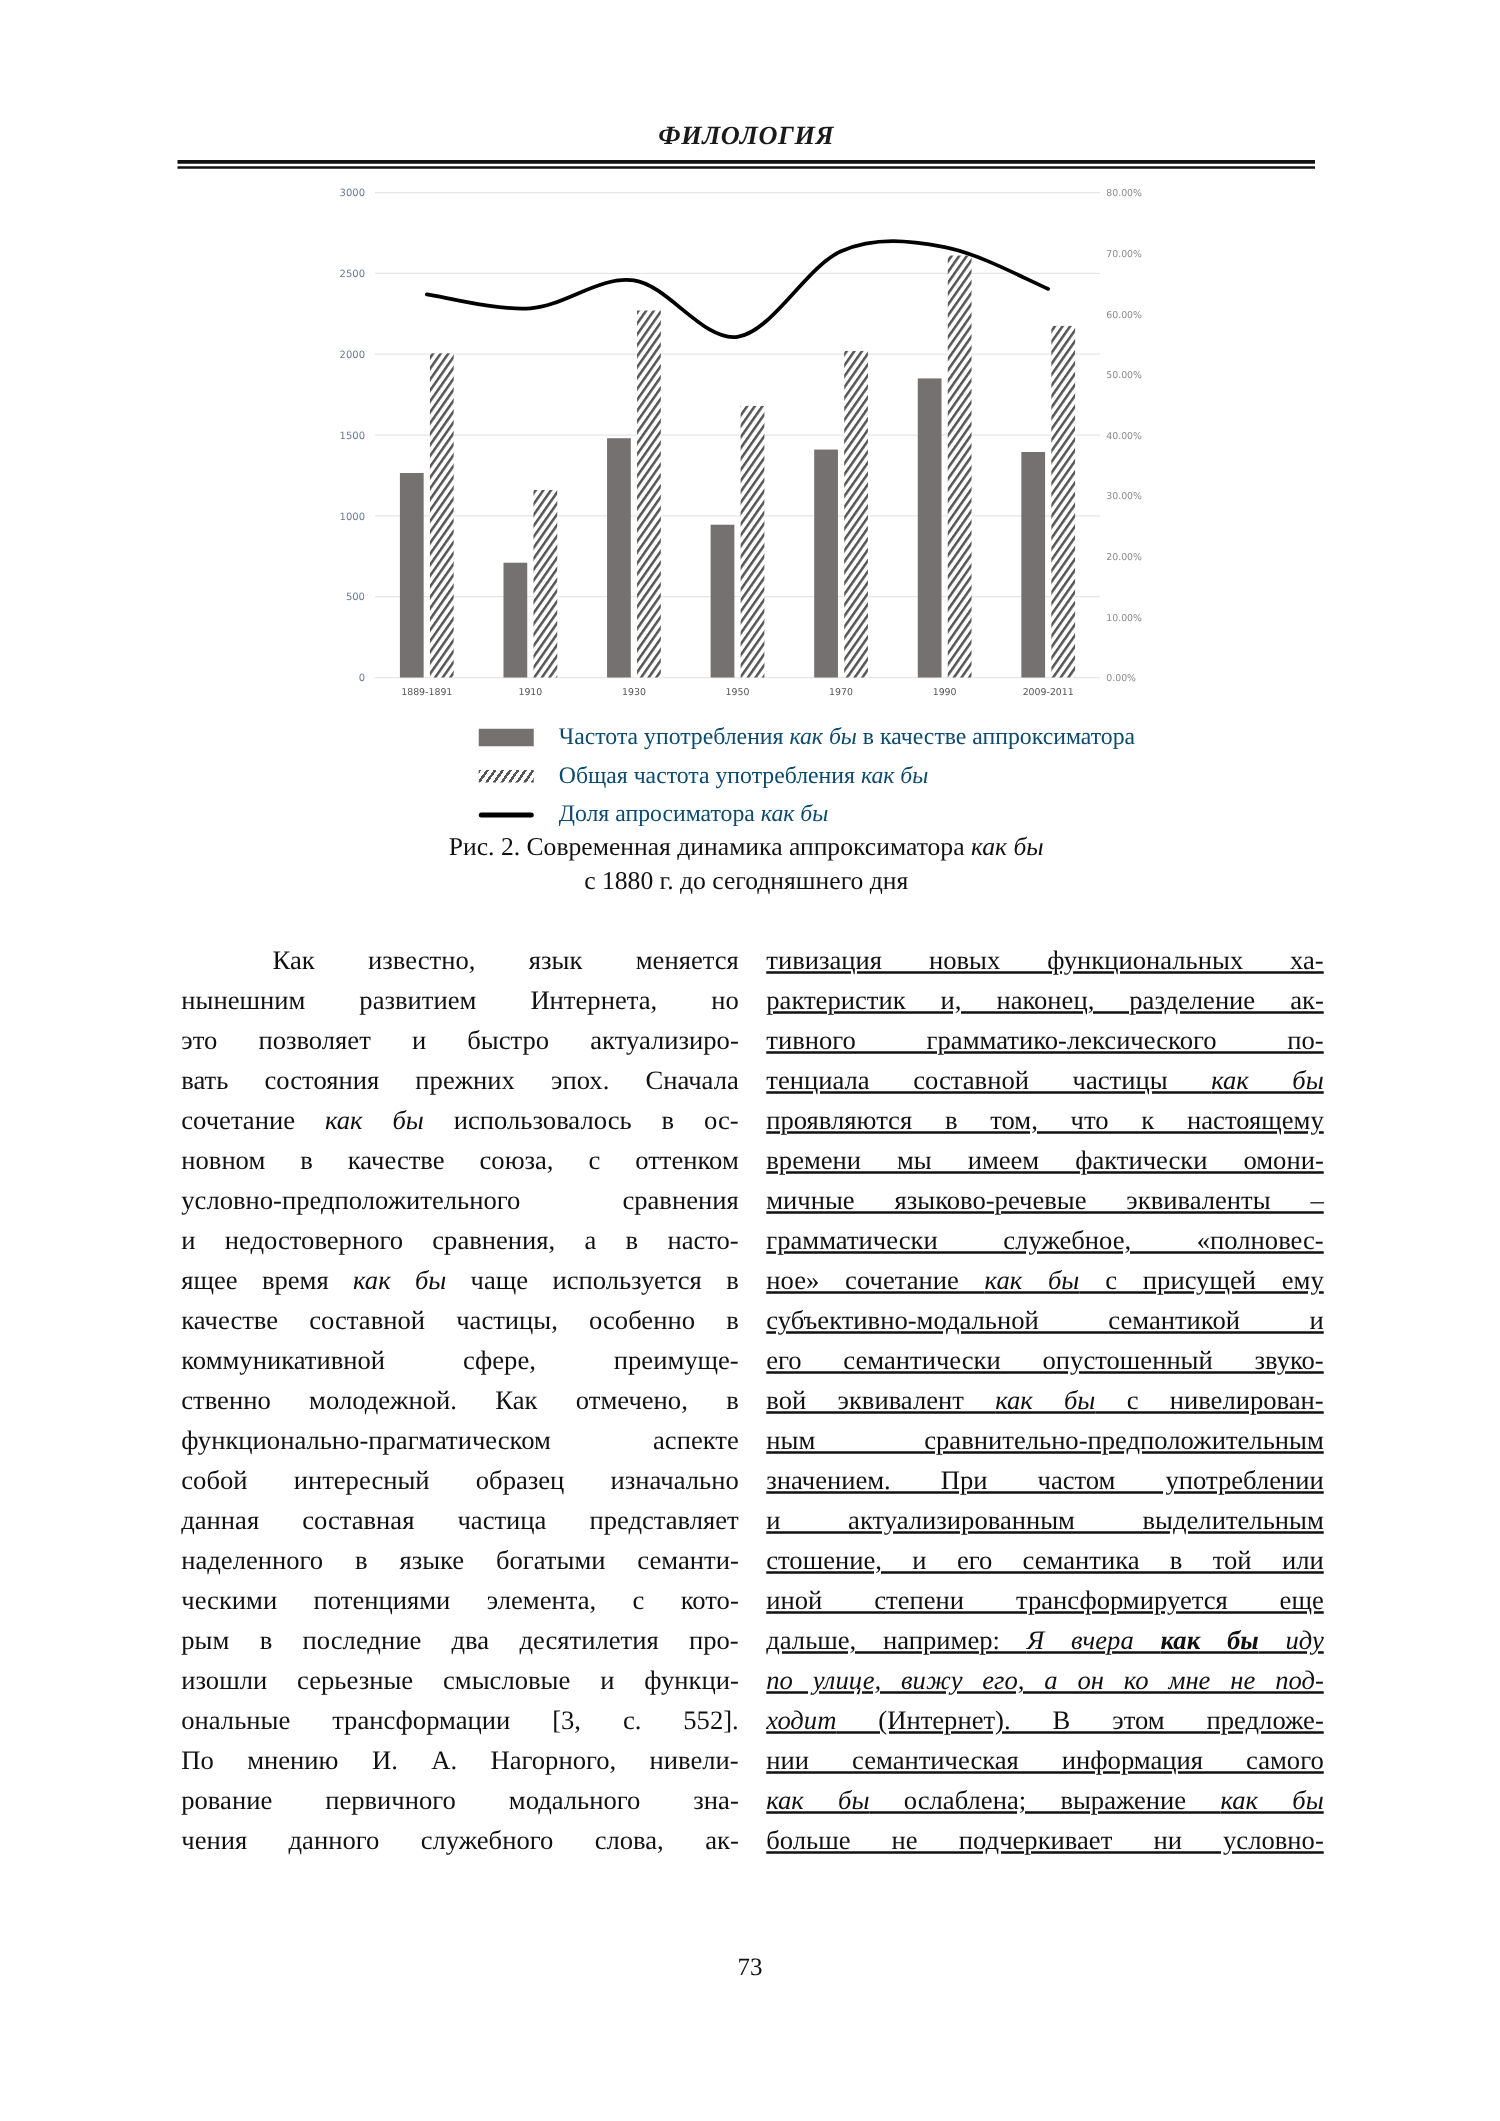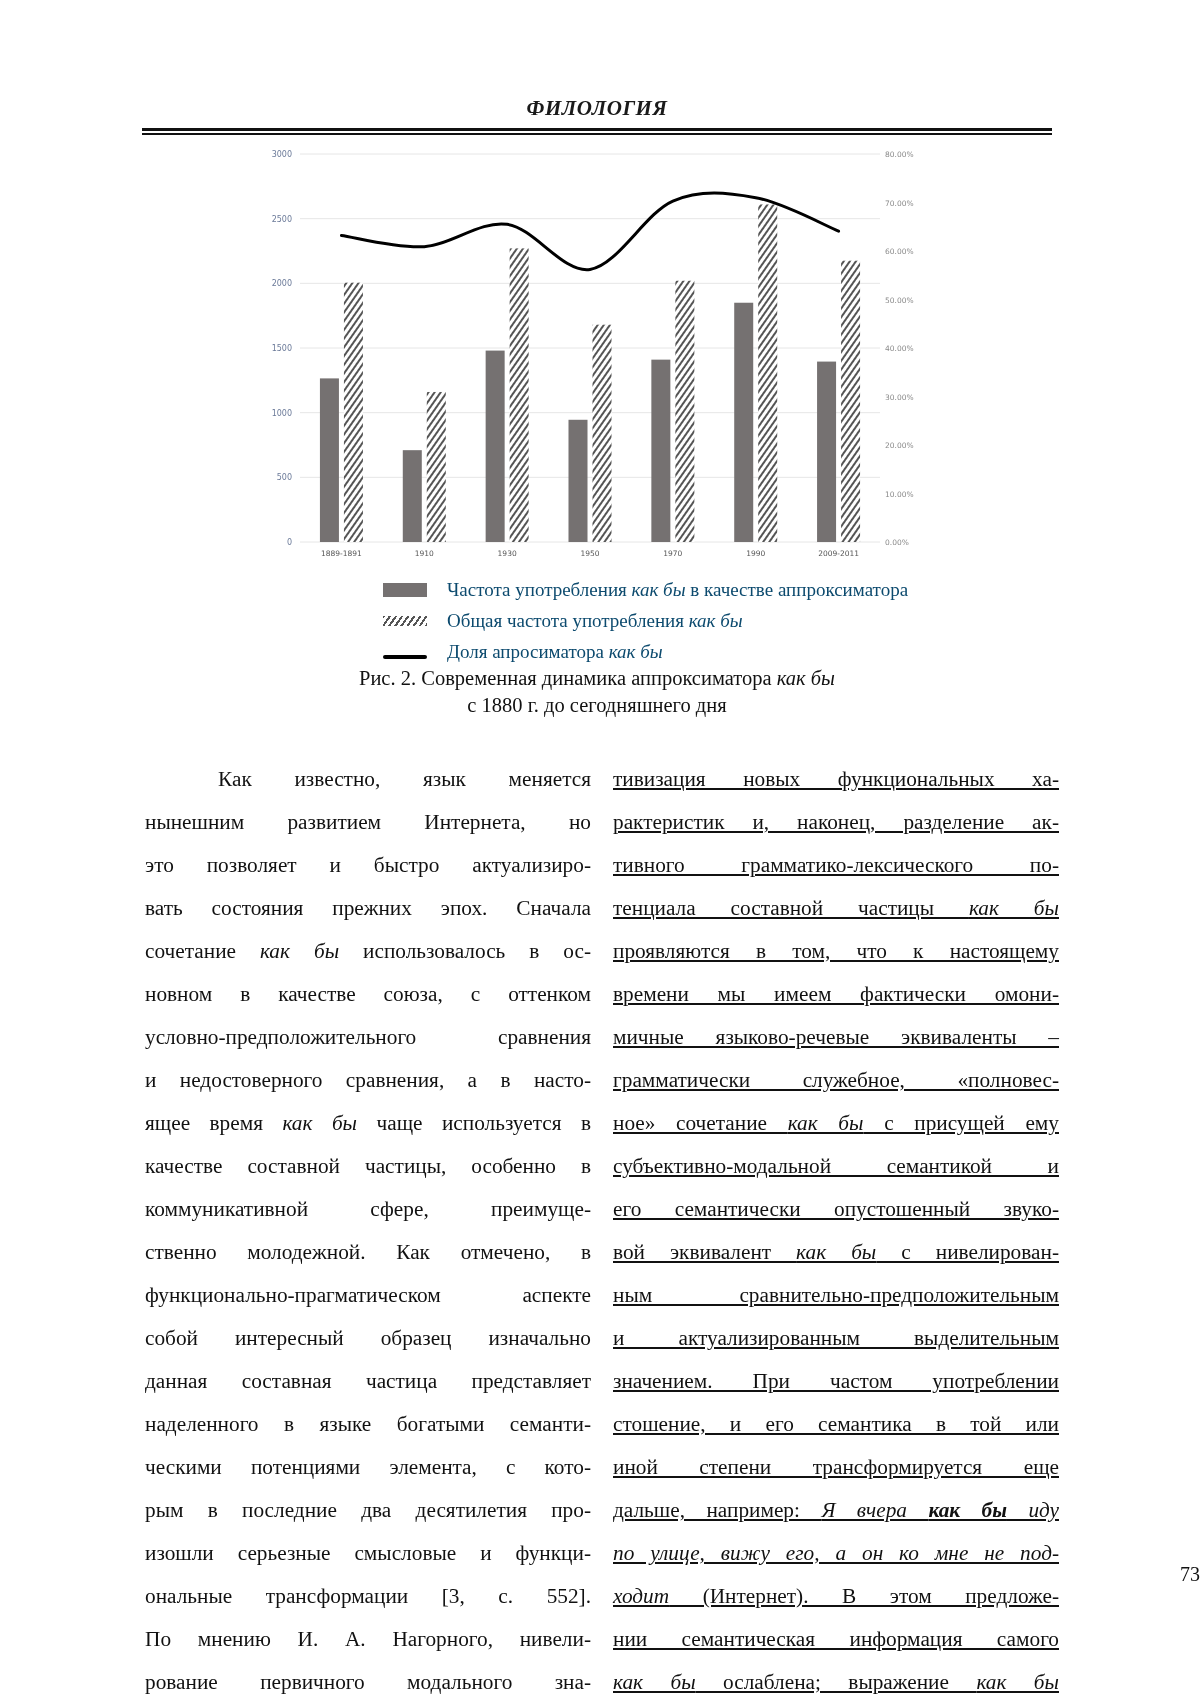--- a/index.html
+++ b/index.html
@@ -25,26 +25,26 @@
   .legend em { font-style: italic; }
 
   .caption { position: absolute; left: 142px; width: 910px; top: 665px; text-align: center;
              font-size: 20.5px; line-height: 27px; color: #111; font-family: Liberation Serif, serif; }
   .caption em { font-style: italic; }
 
   .col { position: absolute; top: 752px; width: 446px; font-size: 21.3px; line-height: 32px;
          text-align: justify; color: #111; }
   .col.left { left: 145px; }
   .col.right { left: 613px; text-decoration: underline; }
-  .line { display: block; height: 32px; white-space: nowrap; text-align-last: justify; text-align: justify; margin-top: 11px; }
+  .line { display: block; height: 32px; white-space: nowrap; text-align-last: justify; text-align: justify; }
   .line.indent { padding-left: 73px; }
   .line em { font-style: italic; }
   .line b { font-weight: bold; font-style: italic; }
 
-  .page-number { position: absolute; left: 0; width: 1200px; top: 1563px; text-align: right;
+  .page-number { position: absolute; left: 0; width: 1200px; top: 1563px; text-align: center;
                  font-size: 20px; color: #111; }
 </style>
 </head>
 <body>
 
 <div class="running-head">ФИЛОЛОГИЯ</div>
 <div class="rule r1"></div>
 <div class="rule r2"></div>
 
 <div class="chart">
@@ -163,22 +163,22 @@
     <span class="line"><span>тенциала составной частицы </span><em>как бы</em></span>
     <span class="line"><span>проявляются в том, что к настоящему</span></span>
     <span class="line"><span>времени мы имеем фактически омони-</span></span>
     <span class="line"><span>мичные языково-речевые эквиваленты –</span></span>
     <span class="line"><span>грамматически служебное, «полновес-</span></span>
     <span class="line"><span>ное» сочетание </span><em>как бы</em><span> с присущей ему</span></span>
     <span class="line"><span>субъективно-модальной семантикой и</span></span>
     <span class="line"><span>его семантически опустошенный звуко-</span></span>
     <span class="line"><span>вой эквивалент </span><em>как бы</em><span> с нивелирован-</span></span>
     <span class="line"><span>ным сравнительно-предположительным</span></span>
+    <span class="line"><span>значением. При частом употреблении</span></span>
     <span class="line"><span>и актуализированным выделительным</span></span>
-    <span class="line"><span>значением. При частом употреблении</span></span>
     <span class="line"><span>стошение, и его семантика в той или</span></span>
     <span class="line"><span>иной степени трансформируется еще</span></span>
     <span class="line"><span>дальше, например: </span><em>Я вчера </em><b>как бы</b><em> иду</em></span>
     <span class="line"><em>по улице, вижу его, а он ко мне не под-</em></span>
     <span class="line"><em>ходит</em><span> (Интернет). В этом предложе-</span></span>
     <span class="line"><span>нии семантическая информация самого</span></span>
     <span class="line"><em>как бы</em><span> ослаблена; выражение </span><em>как бы</em></span>
     <span class="line"><span>больше не подчеркивает ни условно-</span></span>
   </div>
 

